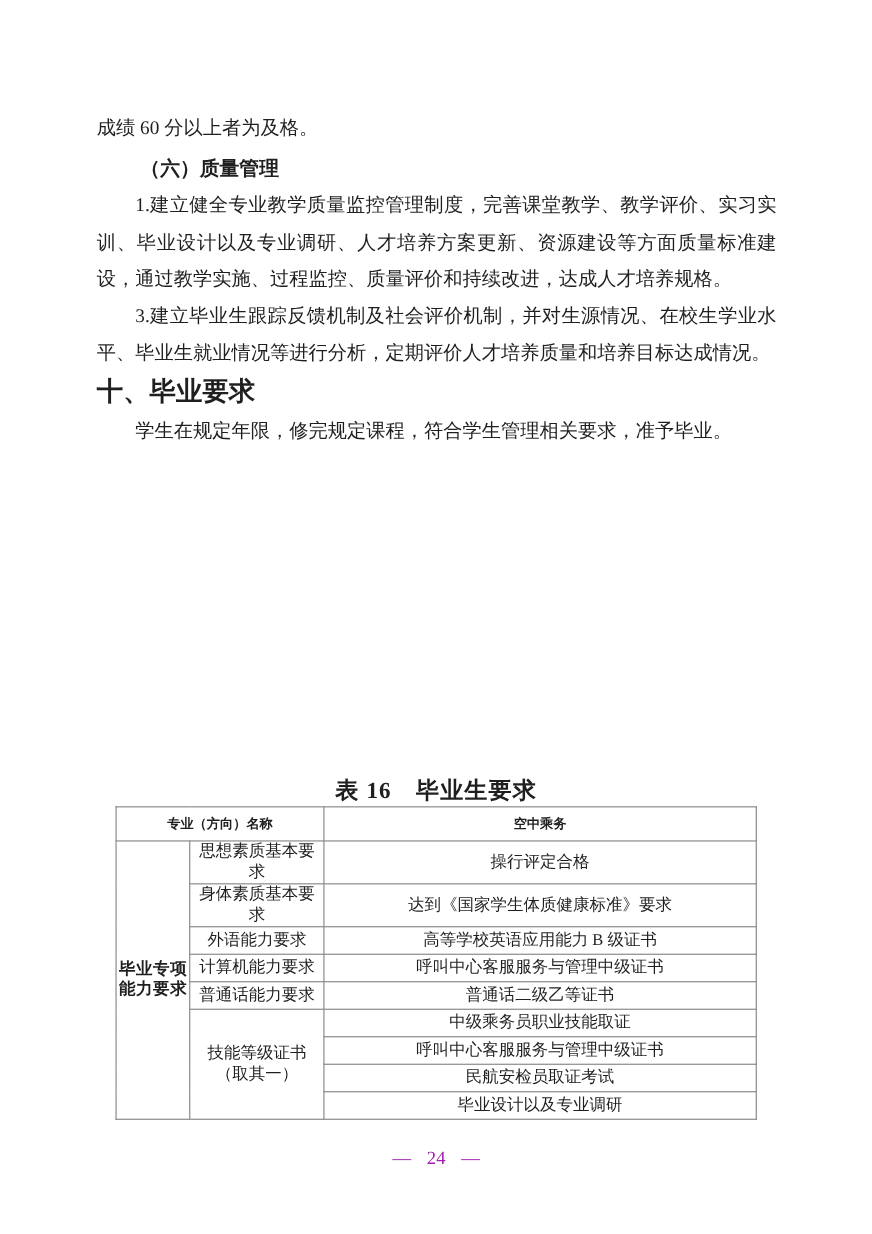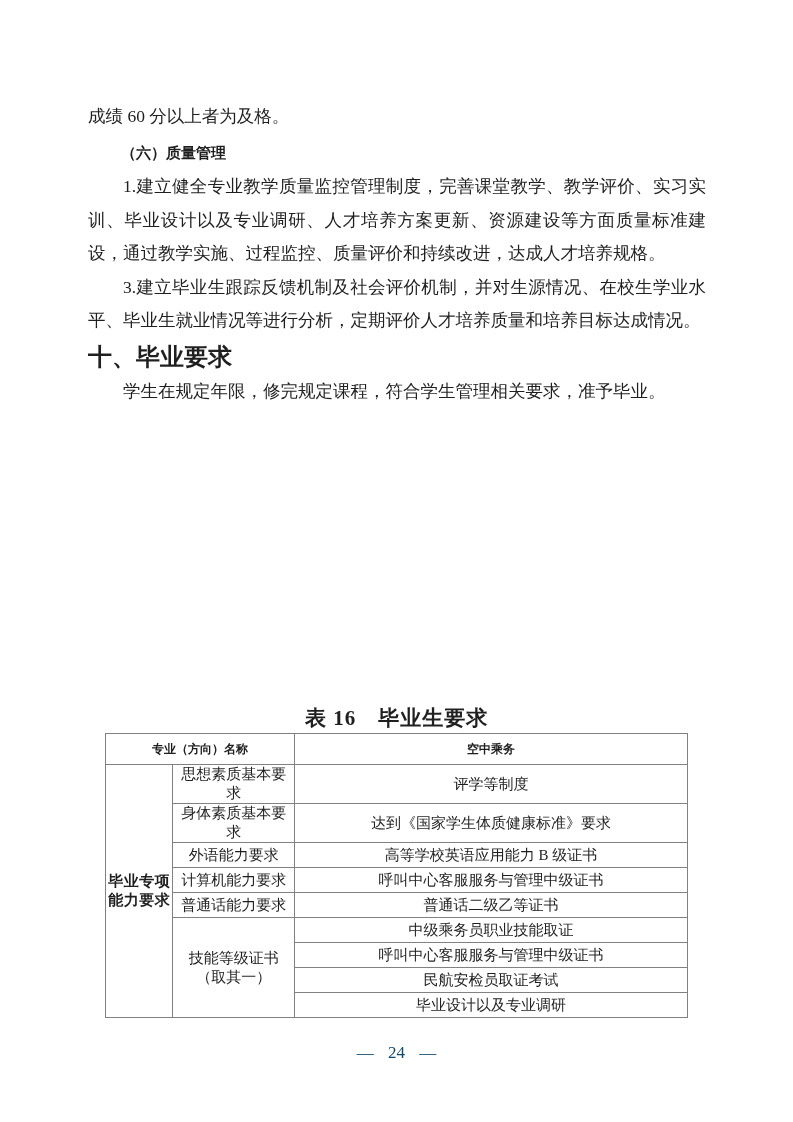--- a/index.html
+++ b/index.html
@@ -16,21 +16,21 @@
     position:absolute;
     left:88px; top:100px; width:618px;
     font-size:17.5px;
     line-height:33.5px;
     text-align:justify;
     text-justify:inter-character;
   }
   .continued-line { text-indent:0; }
   .h-sub {
     font-weight:bold;
-    font-size:15px;
+    font-size:18px;
     text-indent:2.2em;
     margin-top:3px;
     text-align:left;
   }
   .para { text-indent:2em; margin:0; }
   .h-main {
     font-weight:bold;
     font-size:24px;
     line-height:36px;
     text-indent:0;
@@ -70,21 +70,21 @@
   tr.body-row td { height:24px; }
   td.group-cell { font-weight:bold; letter-spacing:0.5px; }
   td.skill-cell { line-height:22px; }
   .footer {
     position:absolute;
     left:0; top:1040px; width:793px;
     text-align:center;
     font-size:17px;
     line-height:26px;
     word-spacing:10px;
-    color:#0c4a6e;
+    color:#a21caf;
   }
 </style>
 </head>
 <body>
 
 <div class="page">
 
   <div class="text-block">
     <div class="continued-line">成绩 60 分以上者为及格。</div>
 
@@ -108,21 +108,21 @@
           <col class="col-req">
       </colgroup>
       <tbody>
           <tr class="hdr">
         <td colspan="2">专业（方向）名称</td>
         <td>空中乘务</td>
       </tr>
       <tr class="body-row">
         <td rowspan="9" class="group-cell">毕业专项能力要求</td>
         <td>思想素质基本要求</td>
-        <td>评学等制度</td>
+        <td>操行评定合格</td>
       </tr>
       <tr class="body-row">
         <td>身体素质基本要求</td>
         <td>达到《国家学生体质健康标准》要求</td>
       </tr>
       <tr class="body-row">
         <td>外语能力要求</td>
         <td>高等学校英语应用能力 B 级证书</td>
       </tr>
       <tr class="body-row">

